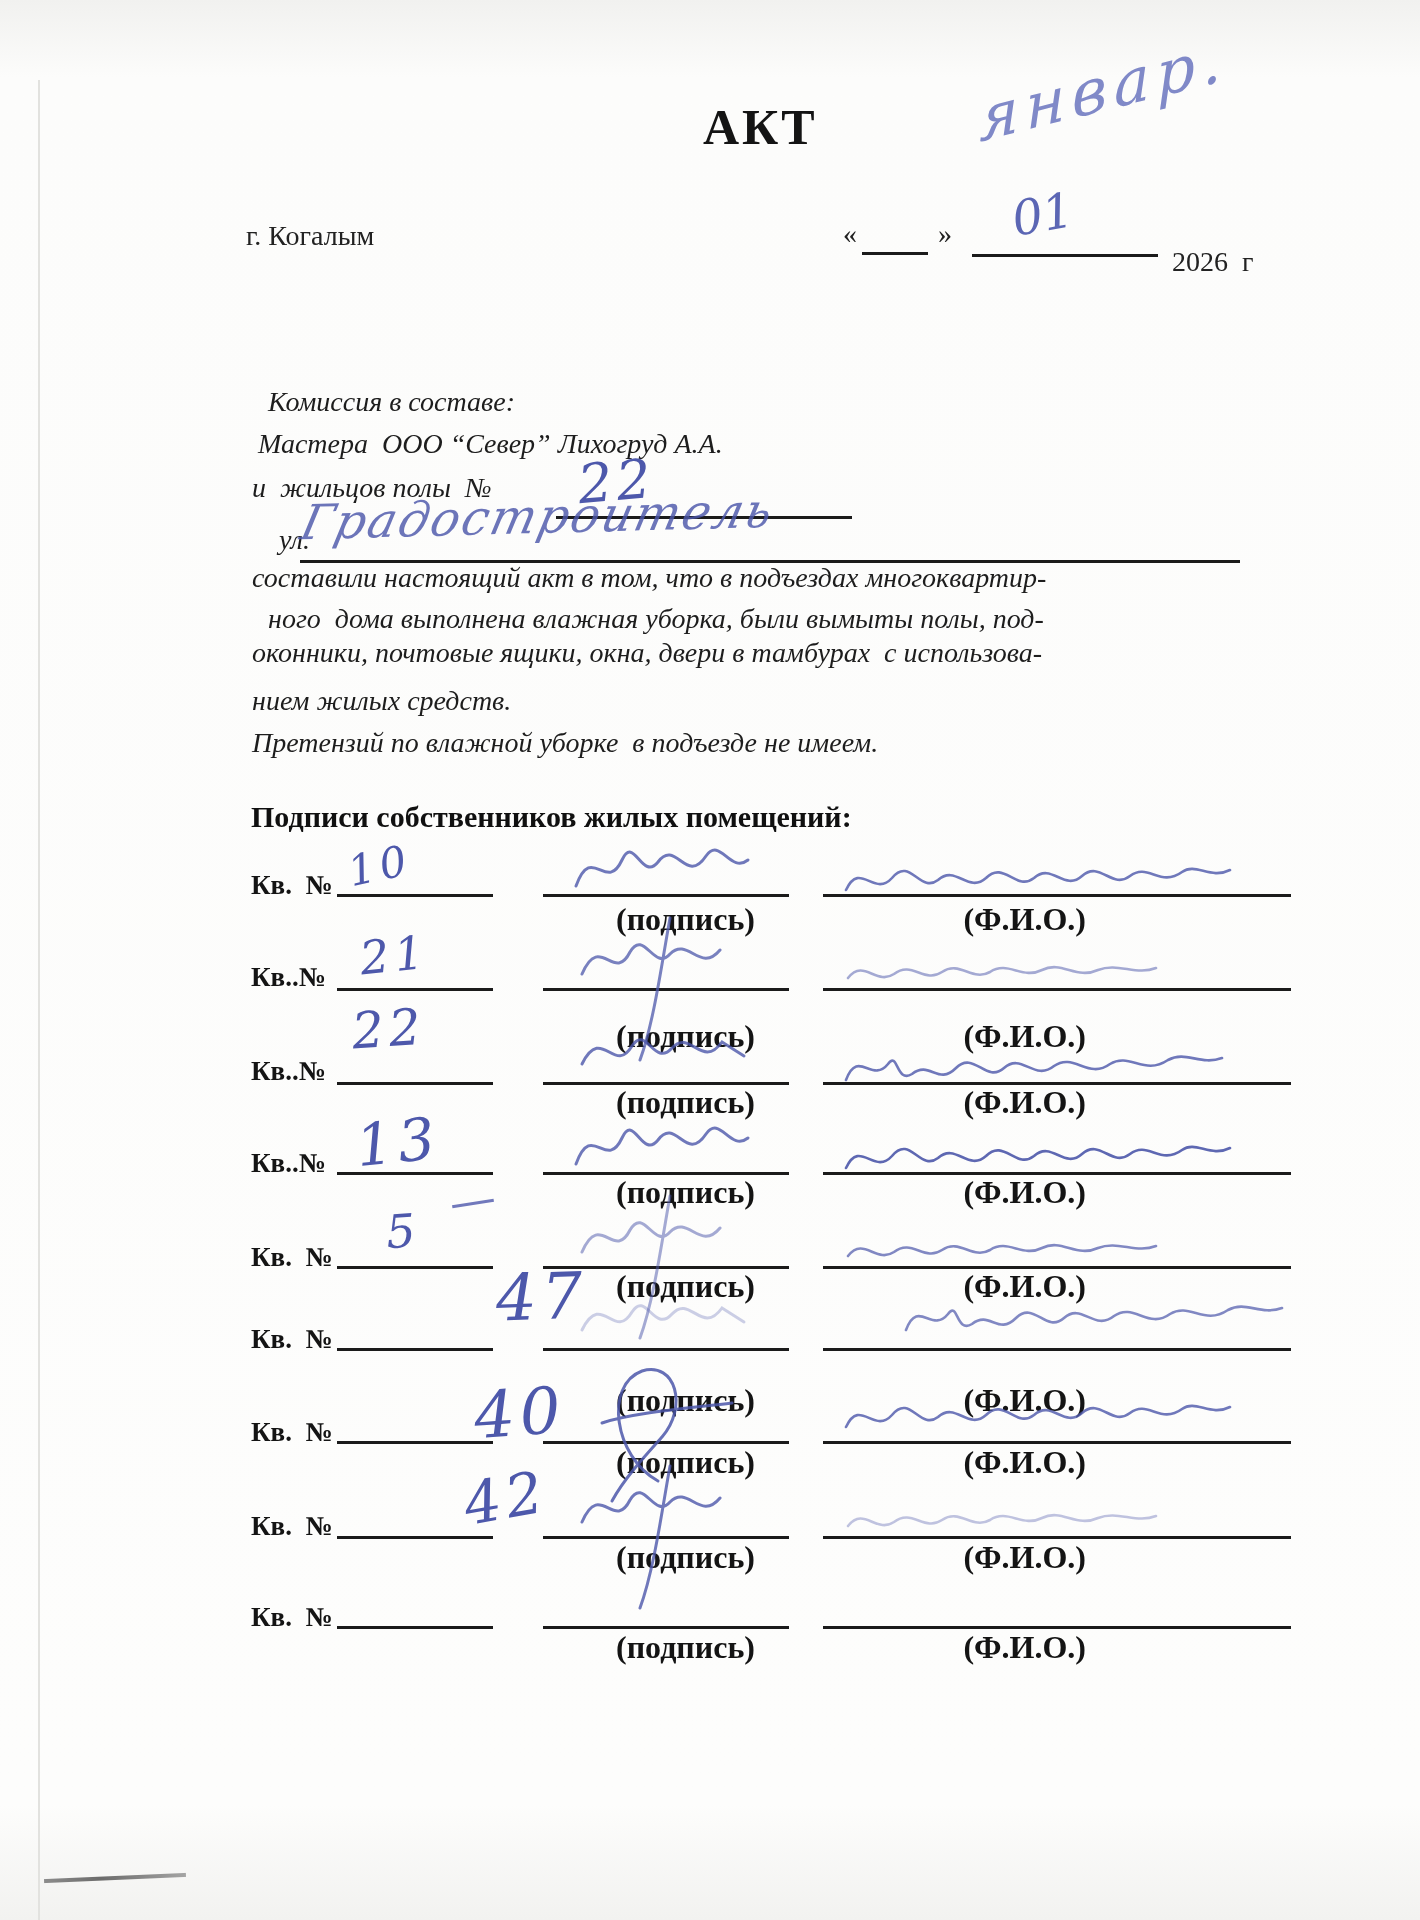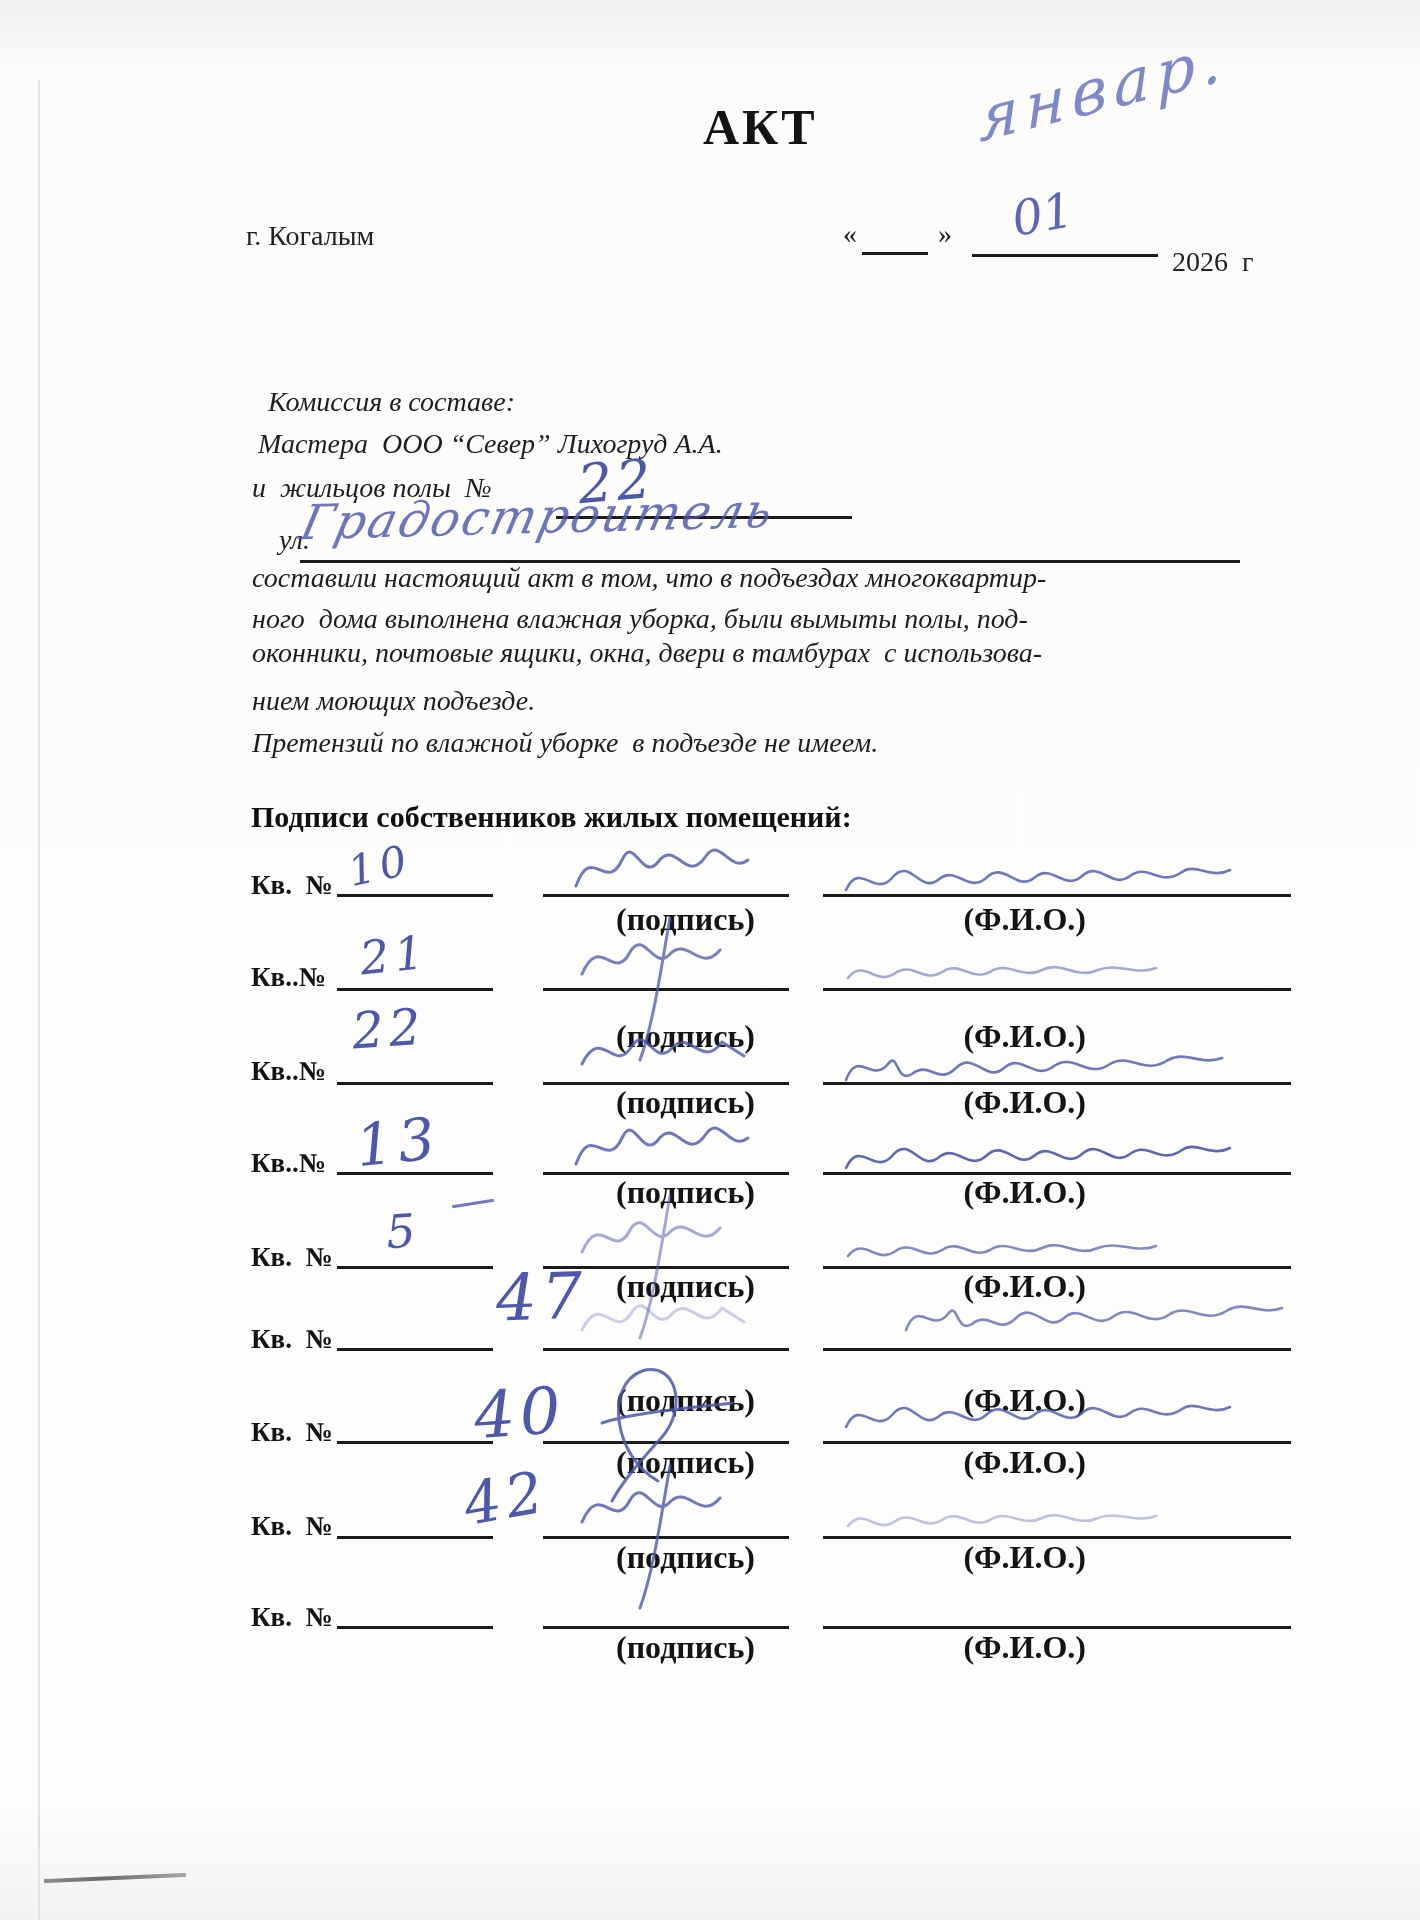--- a/index.html
+++ b/index.html
@@ -48,23 +48,23 @@
   <div class="abs ital" style="left:268px;top:386px;">Комиссия в составе:</div>
   <div class="abs ital" style="left:258px;top:428px;">Мастера  ООО “Север” Лихогруд А.А.</div>
   <div class="abs ital" style="left:252px;top:472px;">и  жильцов полы  №</div>
   <div class="line" style="left:556px;top:516px;width:296px;"></div>
   <div class="hw" style="left:578px;top:450px;font-size:54px;transform:rotate(-5deg);letter-spacing:4px;">22</div>
   <div class="abs ital" style="left:252px;top:524px;margin-left:27px;">ул.</div>
   <div class="line" style="left:300px;top:560px;width:940px;"></div>
   <div class="hw" style="left:302px;top:488px;font-size:48px;letter-spacing:2px;transform:rotate(-1.5deg) skewX(-14deg);opacity:.82;">Градостроитель</div>
 
   <div class="abs ital" style="left:252px;top:562px;">составили настоящий акт в том, что в подъездах многоквартир-</div>
-  <div class="abs ital" style="left:252px;top:603px;text-align:center;">ного  дома выполнена влажная уборка, были вымыты полы, под-</div>
+  <div class="abs ital" style="left:268px;top:603px;text-align:center;">ного  дома выполнена влажная уборка, были вымыты полы, под-</div>
   <div class="abs ital" style="left:252px;top:637px;">оконники, почтовые ящики, окна, двери в тамбурах  с использова-</div>
-  <div class="abs ital" style="left:252px;top:685px;">нием моющих подъезде.</div>
+  <div class="abs ital" style="left:252px;top:685px;">нием жилых средств.</div>
   <div class="abs ital" style="left:252px;top:727px;">Претензий по влажной уборке  в подъезде не имеем.</div>
 
   <div class="abs bold-head" style="left:251px;top:800px;">Подписи собственников жилых помещений:</div>
 
   <div id="rows">
       <div>
         <div class="abs row-label" style="left:251px;top:870px;">Кв.  №</div>
         <div class="line" style="left:337px;top:894px;width:156px;"></div>
         <div class="line" style="left:543px;top:894px;width:246px;"></div>
         <div class="line" style="left:823px;top:894px;width:468px;"></div>

